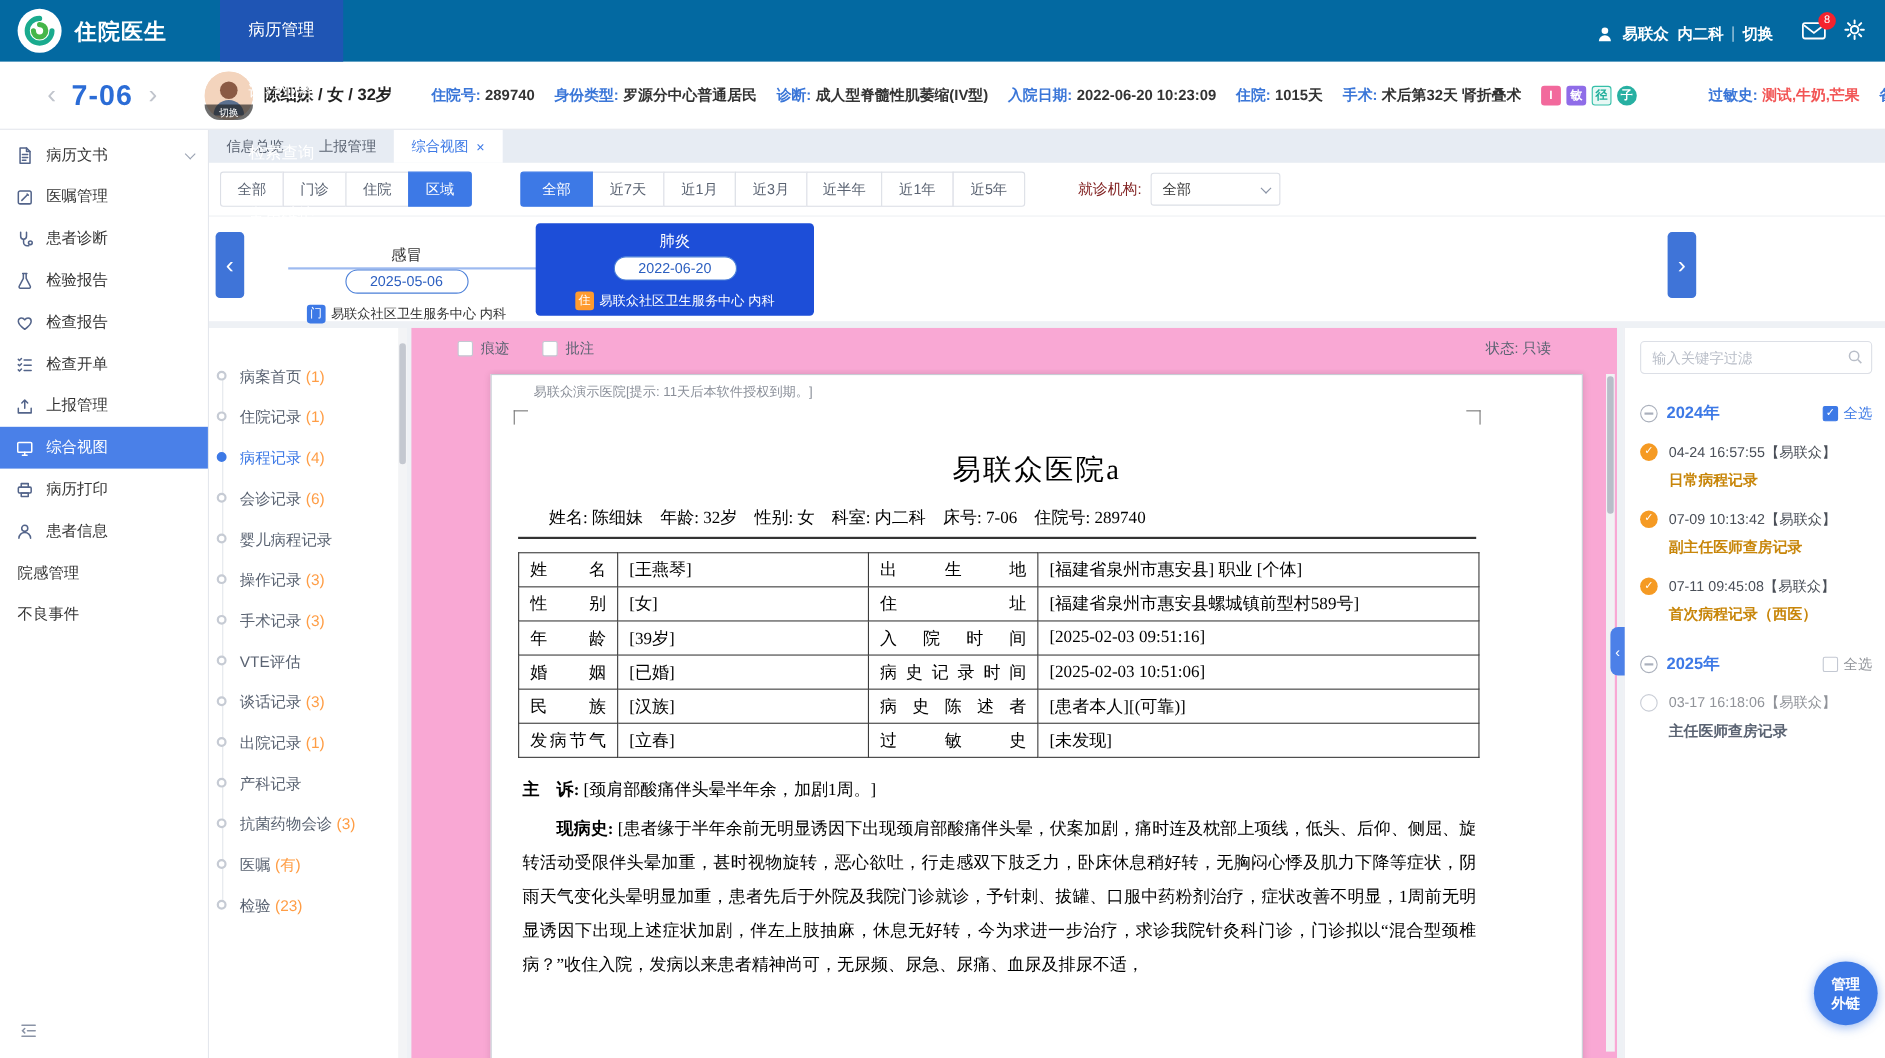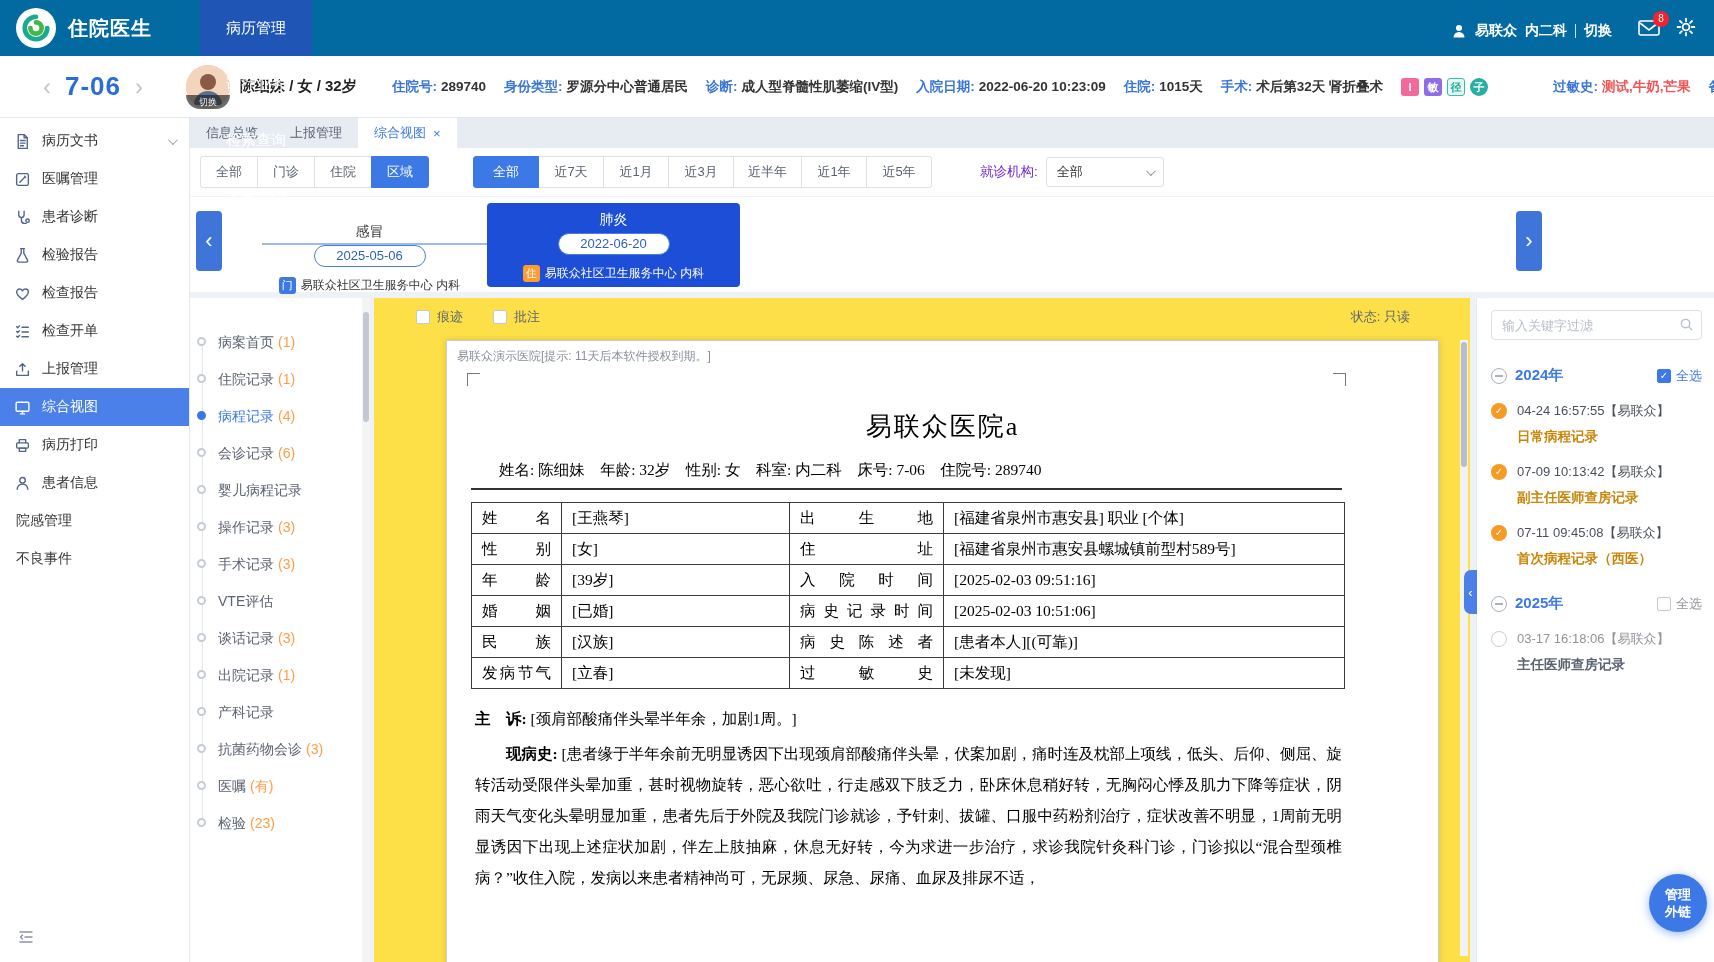--- a/index.html
+++ b/index.html
@@ -62,21 +62,21 @@
   
   .filterbar { height:48px; background:#fff; display:flex; align-items:center; padding-left:10px; flex:none; }
   .seg { display:flex; }
   .seg-btn { min-width:58px; padding:0 14px; height:32px; line-height:30px; text-align:center; border:1px solid #dcdfe6; background:#fff; color:#5a6372; font-size:13px; margin-left:-1px; cursor:pointer; white-space:nowrap; }
   .seg:first-of-type { margin-right:44px; }
   .seg-btn:first-child { border-radius:3px 0 0 3px; margin-left:0; }
   .seg-btn:last-child { border-radius:0 3px 3px 0; }
   .seg-btn.active { background:#3d79e6; border-color:#3d79e6; color:#fff; position:relative; z-index:1; }
   .seg.range { margin-right:48px; }
   .seg.range .seg-btn { min-width:66px; }
-  .org-label { font-size:13.5px; color:#6d28d9; margin-right:8px; }
+  .org-label { font-size:13.5px; color:#7f1d1d; margin-right:8px; }
   .org-select { width:118px; height:30px; border:1px solid #dcdfe6; border-radius:3px; display:flex; align-items:center; padding:0 10px; font-size:13px; color:#333; cursor:pointer; position:relative; }
   .org-caret { margin-left:auto; width:7px; height:7px; border-right:1.5px solid #8a93a6; border-bottom:1.5px solid #8a93a6; transform:rotate(45deg) translateY(-2px); }
   
   .timeline { height:96px; background:#fff; border-top:1px solid #f1f2f5; position:relative; flex:none; }
   .tl-arrow { position:absolute; top:14px; width:26px; height:60px; background:#3f74d8; color:#fff; border-radius:4px; display:flex; align-items:center; justify-content:center; font-size:22px; cursor:pointer; z-index:3; }
   .tl-arrow.left { left:6px; }
   .tl-arrow.right { right:172px; }
   .tl-line { position:absolute; top:46px; left:72px; width:300px; height:2px; background:#9dbaf0; z-index:0; }
   .tl-event { position:absolute; top:24px; width:215px; text-align:center; z-index:1; cursor:pointer; }
   .tl-title { font-size:14px; color:#333; height:20px; line-height:20px; }
@@ -96,30 +96,30 @@
   .rl-items { position:relative; }
   .rl-items::before { content:''; position:absolute; left:12px; top:14px; height:480px; width:1px; background:#e3e6ec; }
   .rl-item { position:relative; padding:9px 4px 9px 28px; font-size:14px; color:#5a6372; cursor:pointer; line-height:19px; }
   .dot { position:absolute; left:7px; top:13px; width:9px; height:9px; border-radius:50%; background:#fff; border:2px solid #c6cbd4; }
   .rl-item.active { color:#3d79e6; }
   .rl-item.active .dot { background:#3d79e6; border-color:#3d79e6; }
   .rl-count { color:#ff9d45; margin-left:4px; }
   .rl-scrollbar { position:absolute; right:0; top:0; bottom:0; width:8px; background:#f3f4f6; }
   .rl-thumb { position:absolute; top:14px; left:1px; width:6px; height:110px; border-radius:3px; background:#c4c8d0; }
   
-  .viewer { flex:1; background:#fde047; margin-left:4px; display:flex; flex-direction:column; min-width:0; position:relative; }
+  .viewer { flex:1; background:#f9a8d4; margin-left:4px; display:flex; flex-direction:column; min-width:0; position:relative; }
   .viewer-toolbar { height:38px; display:flex; align-items:center; padding:0 60px 0 42px; gap:30px; font-size:13px; color:#5a6372; flex:none; }
   .vcheck { display:flex; align-items:center; gap:7px; cursor:pointer; }
   .checkbox { width:14px; height:14px; border:1px solid #c3c8d2; border-radius:2px; background:#fff; display:inline-flex; align-items:center; justify-content:center; flex:none; }
   .checkbox.checked { background:#3d79e6; border-color:#3d79e6; }
   .checkbox.checked i { font-style:normal; color:#fff; font-size:10px; line-height:1; }
   .viewer-status { margin-left:auto; }
   .doc-area { flex:1; overflow:hidden; position:relative; }
   .doc-page { width:993px; margin:4px 0 0 72px; background:#fff; border:1px solid #c8ccd4; box-shadow:0 0 7px rgba(0,0,0,.14); height:1200px; font-family:"Liberation Serif","DejaVu Serif",serif; color:#000; position:relative; }
-  .doc-watermark { font-family:"Liberation Sans","DejaVu Sans",sans-serif; font-size:12px; color:#8a8f99; padding:7px 0 0 10px; }
+  .doc-watermark { font-family:"Liberation Sans","DejaVu Sans",sans-serif; font-size:12px; color:#8a8f99; padding:7px 0 0 10px;margin-left:28px; }
   .pmark { position:absolute; width:13px; height:13px; top:32px; }
   .pmark.l { left:20px; border-top:1px solid #777; border-left:1px solid #777; }
   .pmark.r { right:92px; border-top:1px solid #777; border-right:1px solid #777; }
   .doc-title { text-align:center; font-size:26px; margin-top:44px; letter-spacing:2px; }
   .doc-subtitle { margin:16px 96px 0 24px; font-size:15.5px; border-bottom:2px solid #333; padding:0 0 7px 28px; white-space:nowrap; }
   .doc-table { border-collapse:collapse; margin:12px 0 0 24px; width:874px; font-size:15.5px; }
   .doc-table td { border:1px solid #3c3c3c; padding:3px 10px; height:31px; }
   .doc-table td.lb1 { width:90px; text-align:justify; text-align-last:justify; }
   .doc-table td.v1 { width:228px; }
   .doc-table td.lb2 { width:154px; text-align:justify; text-align-last:justify; }

